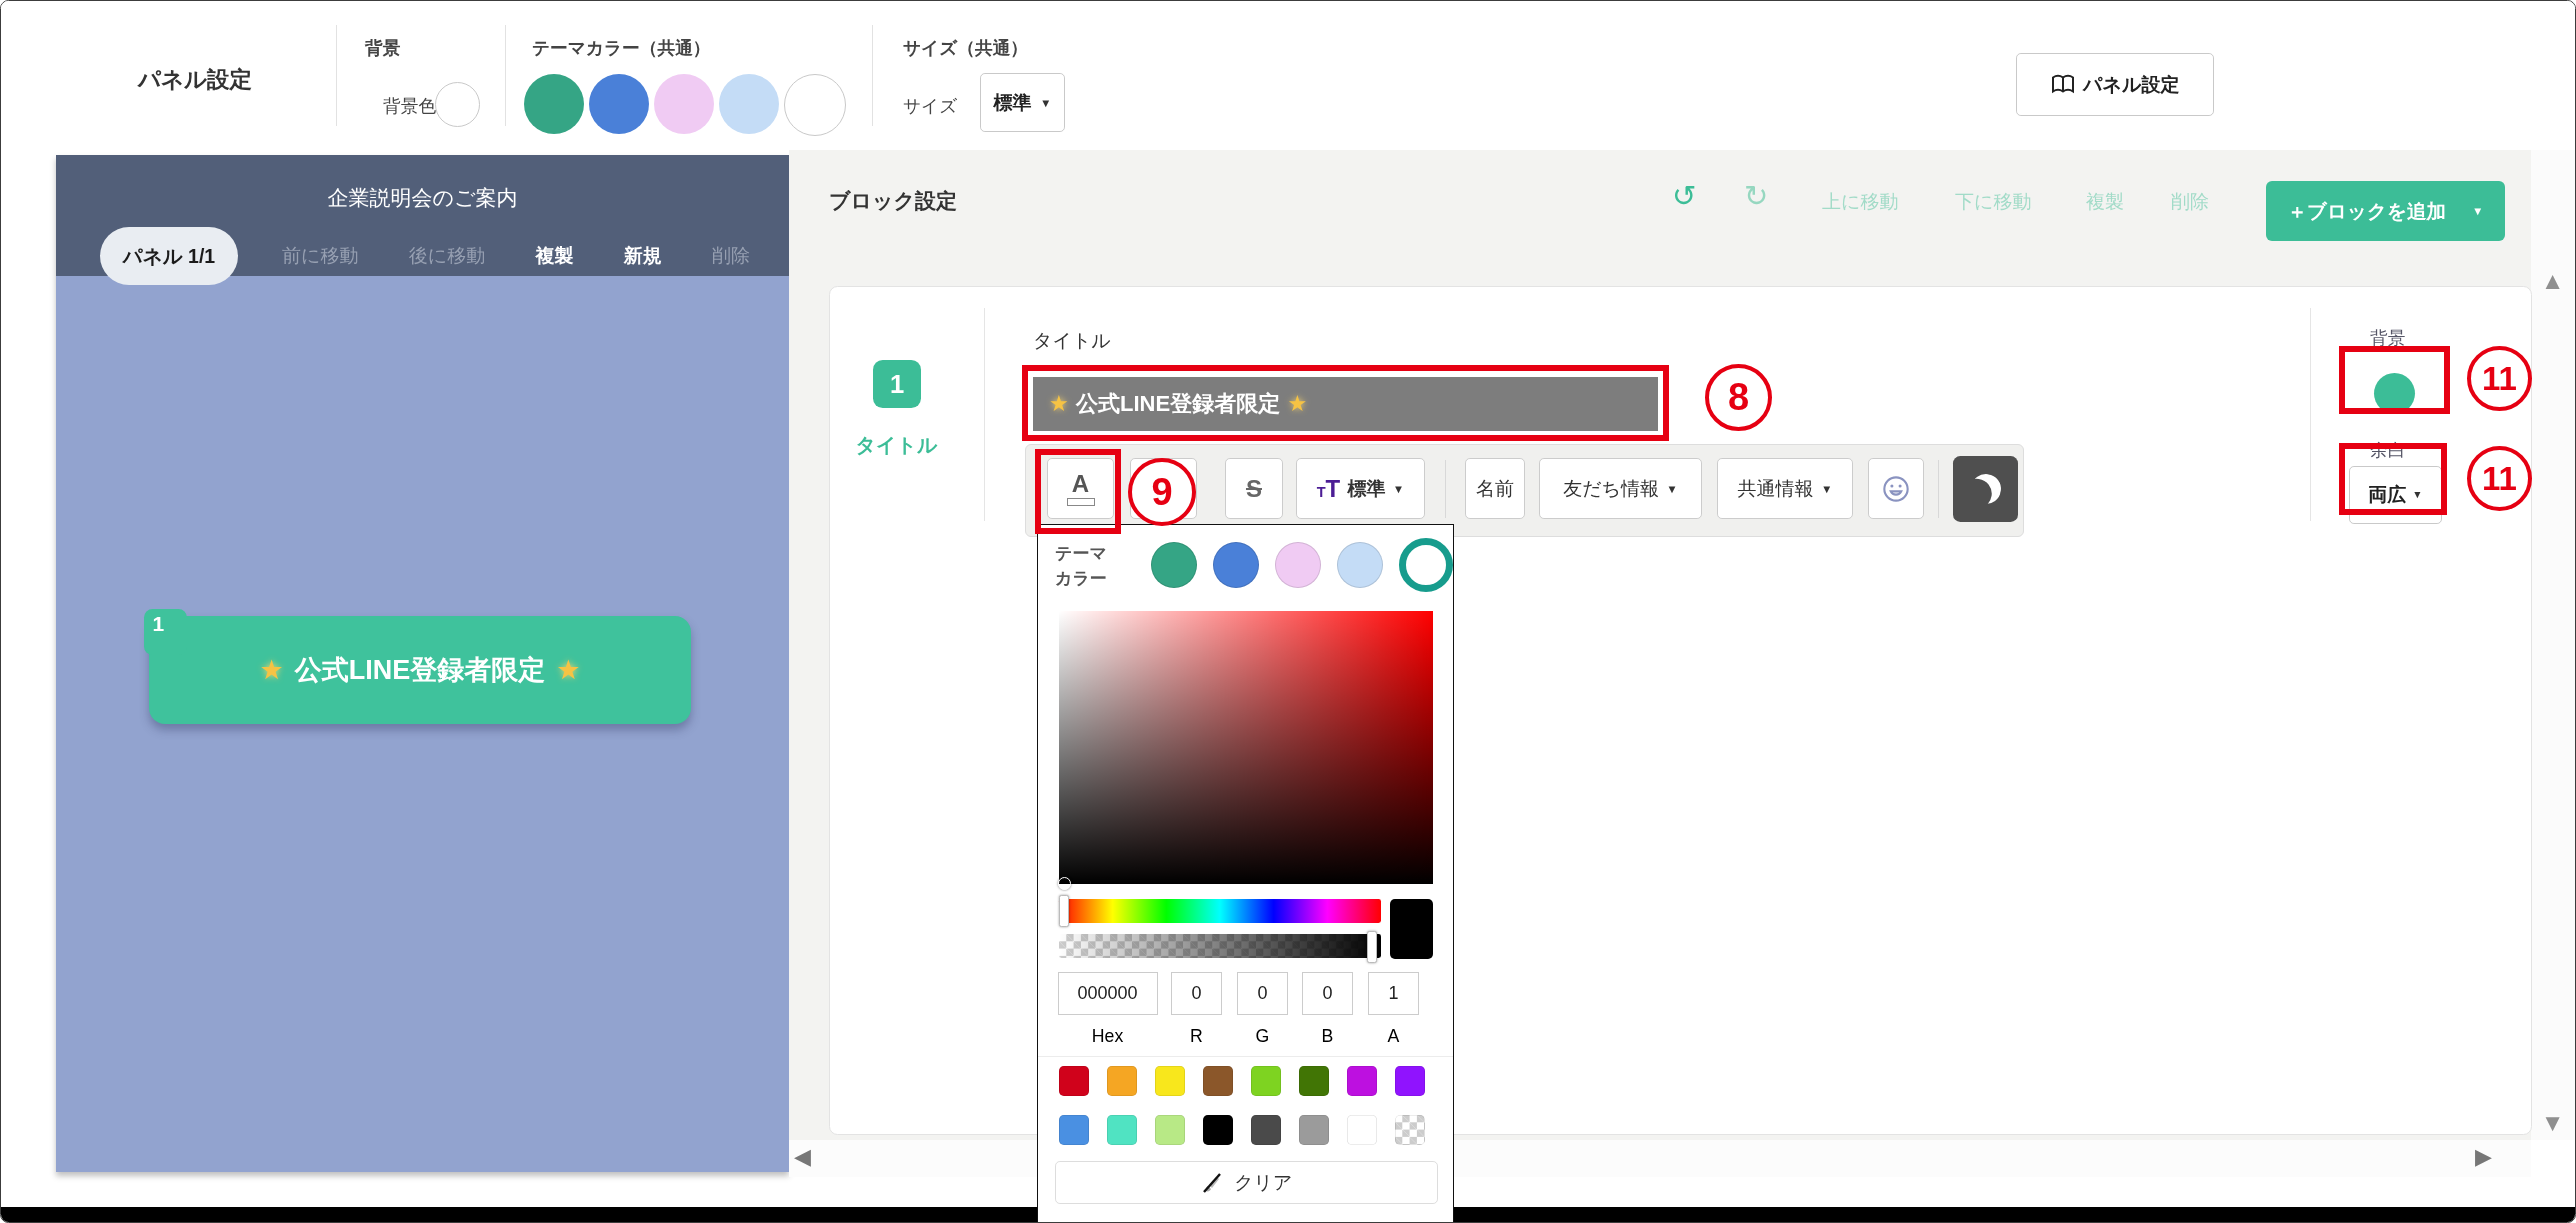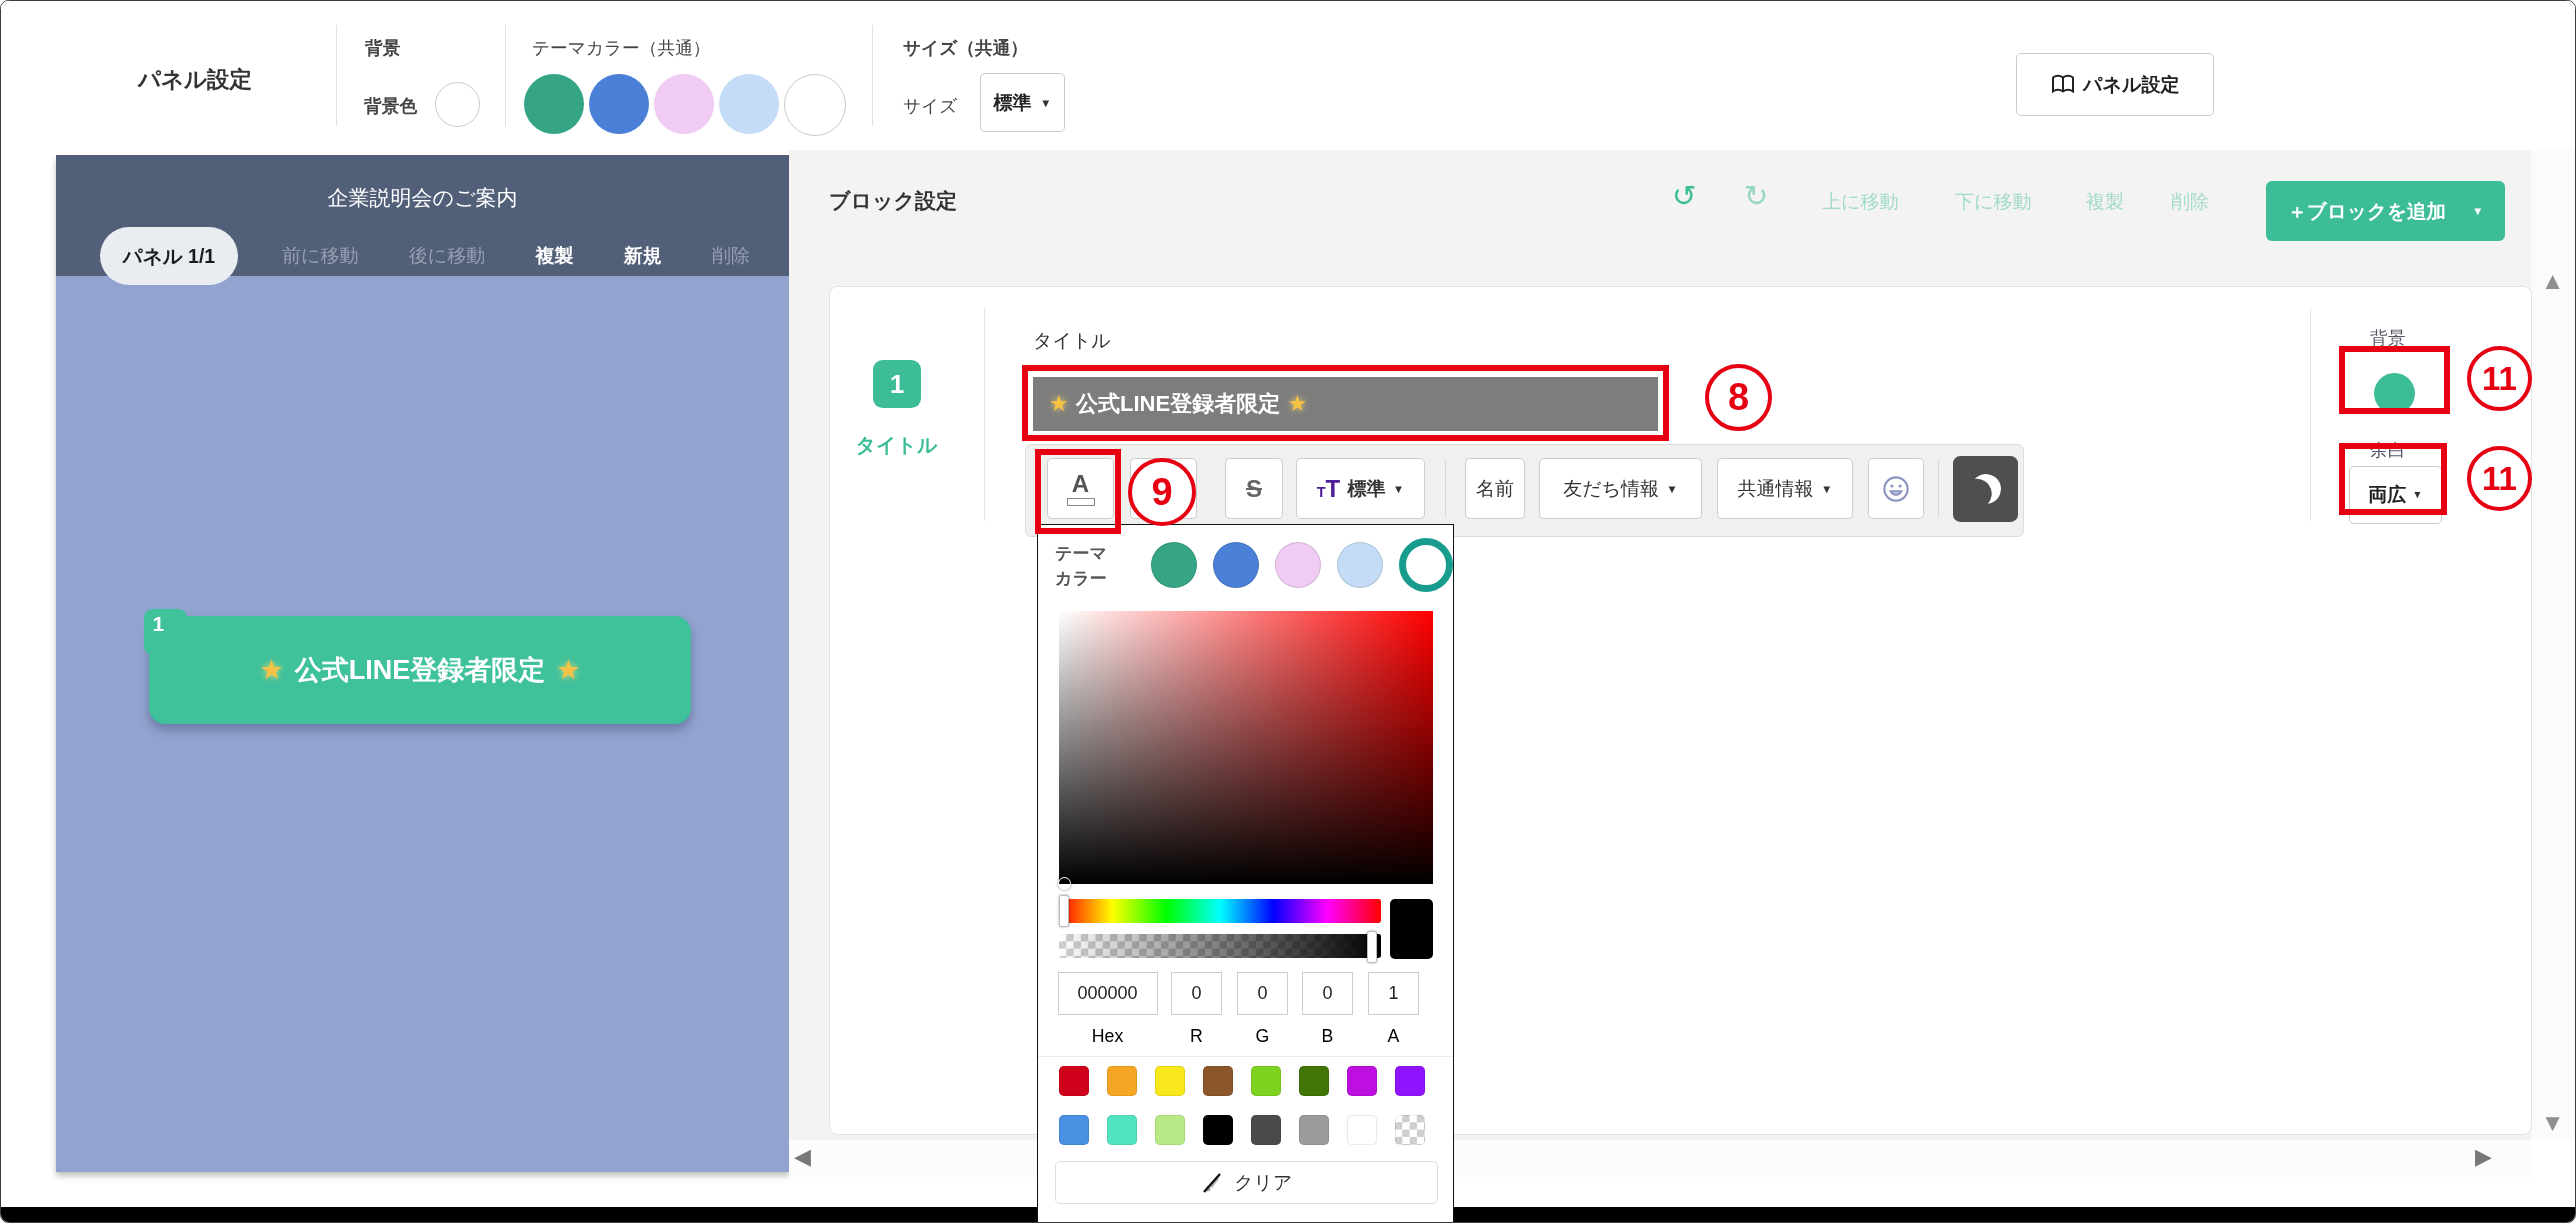--- a/index.html
+++ b/index.html
@@ -115,25 +115,25 @@
 </head>
 <body>
 
 <div class="frame">
 
   <div class="topbar">
     <div class="abs tb-title" style="left:137px;top:63px;">パネル設定</div>
     <div class="vsep" style="left:335px;"></div>
 
     <div class="abs tb-label" style="left:364px;top:35px;font-weight:bold;">背景</div>
-    <div class="abs tb-label" style="left:363px;top:93px;font-weight:bold;">背景色</div>
+    <div class="abs tb-label" style="left:382px;top:93px;">背景色</div>
     <div class="abs circle" style="left:434px;top:81px;width:43px;height:43px;background:#fff;border:1.2px solid #c9c9c9;"></div>
 
     <div class="vsep" style="left:504px;"></div>
-    <div class="abs tb-label" style="left:531px;top:35px;font-weight:normal;">テーマカラー（共通）</div>
+    <div class="abs tb-label" style="left:531px;top:35px;font-weight:bold;">テーマカラー（共通）</div>
     <div class="abs swatch-row" style="left:523px;top:73px;">
         <div class="sw" style="background: rgb(53, 165, 133);"></div>
         <div class="sw" style="background: rgb(74, 128, 216);"></div>
         <div class="sw" style="background: rgb(240, 203, 243);"></div>
         <div class="sw" style="background: rgb(196, 220, 246);"></div>
         <div class="sw white-sw" style="background: rgb(255, 255, 255);"></div>
       </div>
 
     <div class="vsep" style="left:871px;"></div>
     <div class="abs tb-label" style="left:902px;top:35px;font-weight:bold;">サイズ（共通）</div>

